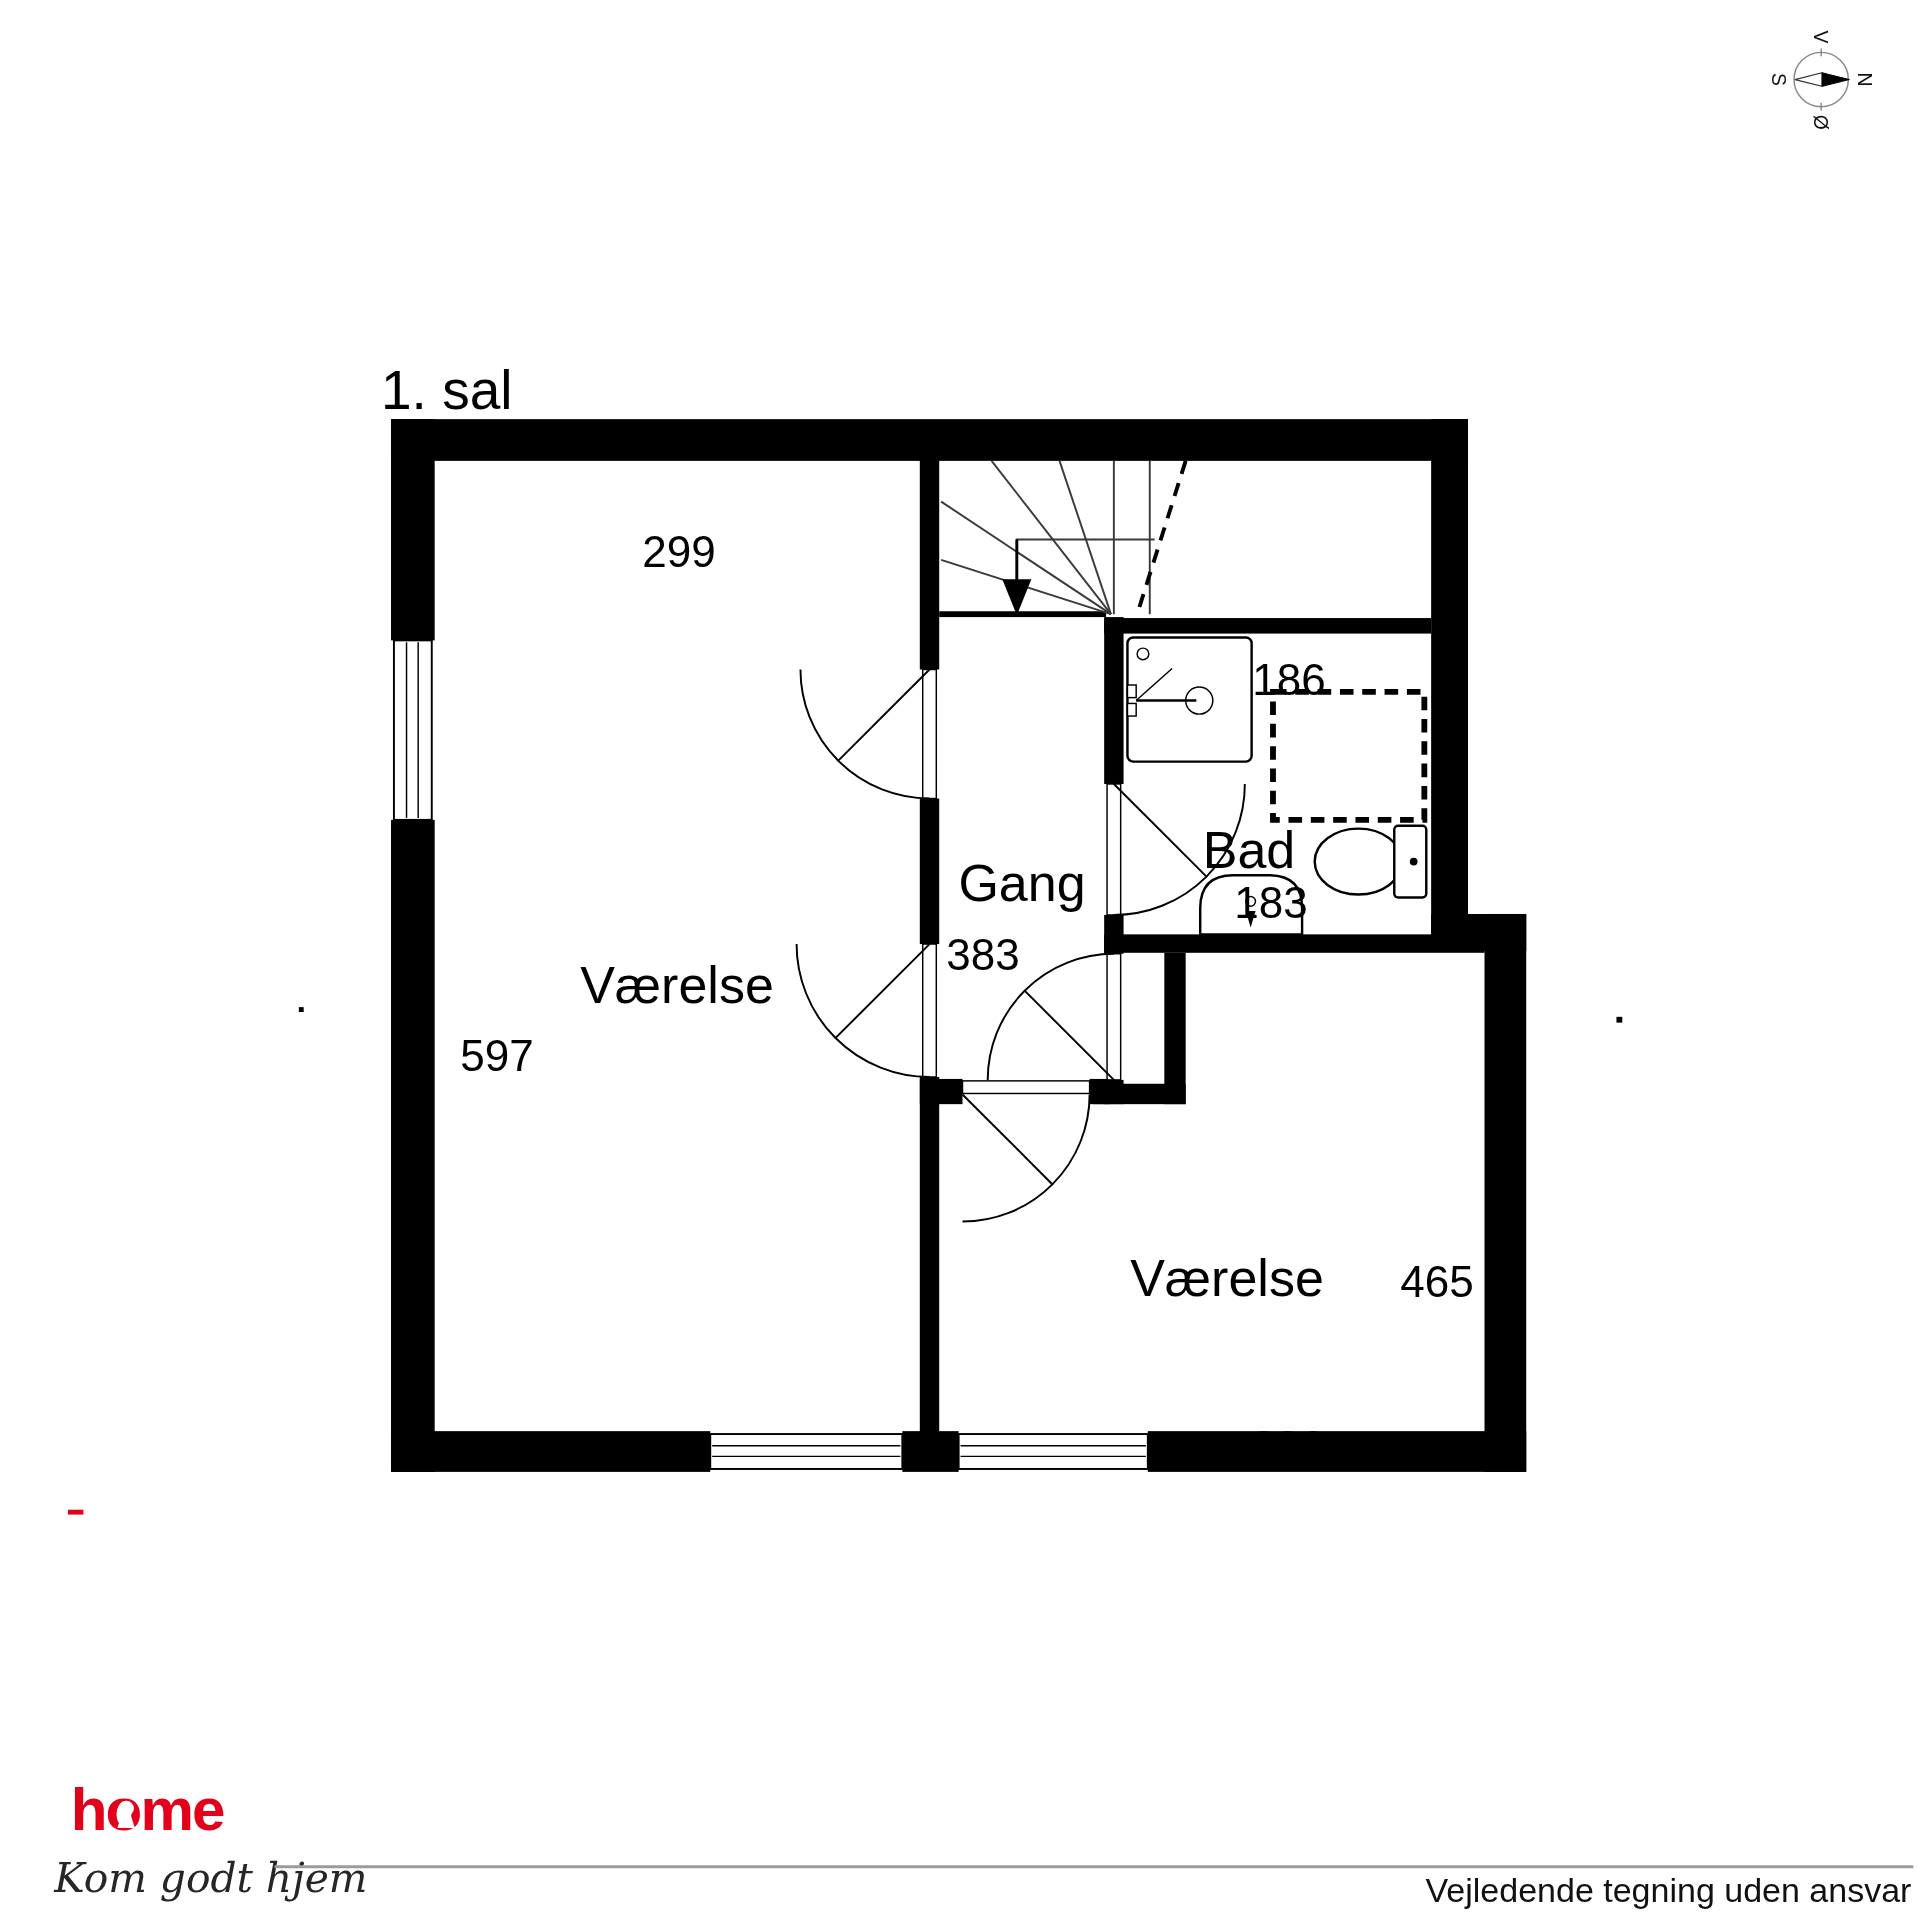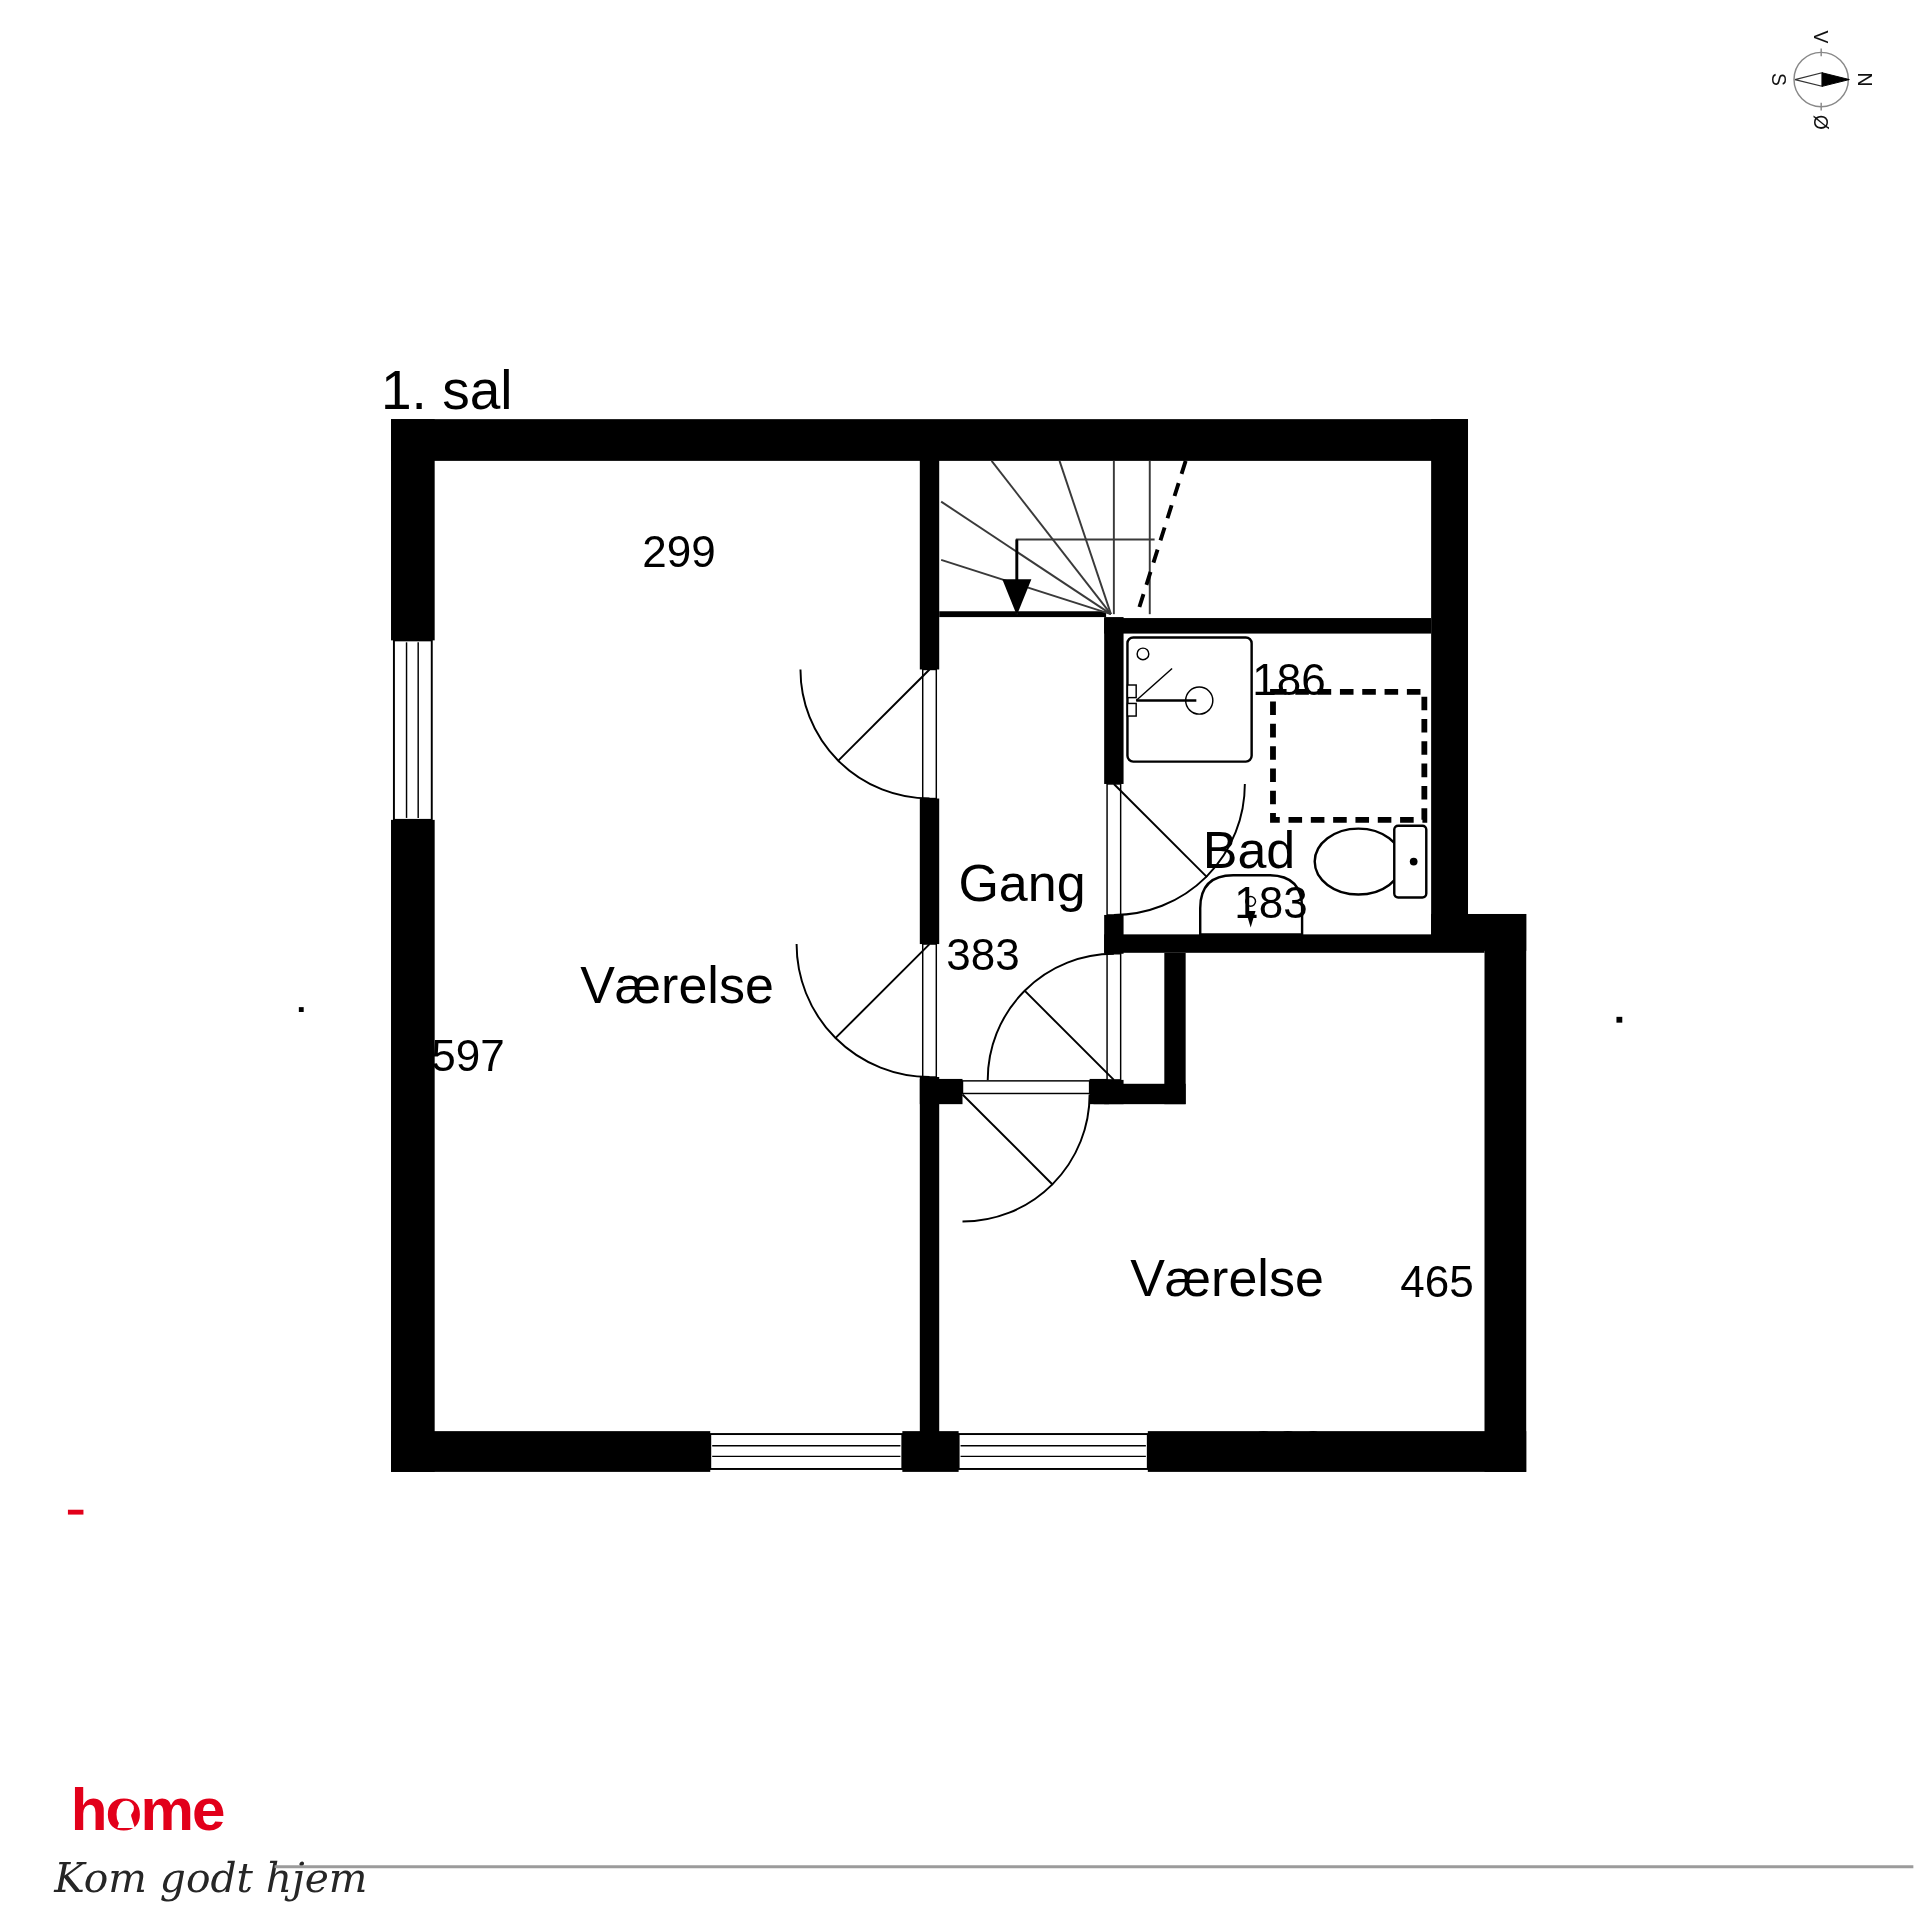--- a/index.html
+++ b/index.html
@@ -195,27 +195,28 @@
         <circle cx="130" cy="1864" r="8"></circle>
         <polygon points="126,1868 134,1868 139,1884 121,1884"></polygon>
       </g>
       <text x="56" y="1950" font-size="42" font-style="italic" fill="#262626" font-family="DejaVu Serif, serif">Kom godt hjem</text>
     </g>
     <line x1="283" y1="1924" x2="1972" y2="1924" stroke="#9b9b9b" stroke-width="3"></line>
   </svg>
 
   <div class="lbl dim-lbl" style="left:679px;top:504px;">299</div>
   <div class="lbl room-lbl" style="left:677px;top:937px;">Værelse</div>
-  <div class="lbl dim-lbl" style="left:468px;top:1008px;">597</div>
+  <div class="lbl dim-lbl" style="left:497px;top:1008px;">597</div>
 
   <div class="lbl room-lbl" style="left:1022px;top:835px;">Gang</div>
   <div class="lbl dim-lbl" style="left:983px;top:907px;text-align:center;">383</div>
 
   <div class="lbl room-lbl" style="left:1249px;top:802px;">Bad</div>
   <div class="lbl dim-lbl" style="left:1289px;top:632px;">186</div>
   <div class="lbl dim-lbl" style="left:1271px;top:855px;">183</div>
 
   <div class="lbl room-lbl" style="left:1227px;top:1230px;">Værelse</div>
   <div class="lbl dim-lbl" style="left:1437px;top:1234px;">465</div>
   <div class="lbl dim-lbl" style="left:1288px;top:1399px;">336</div>
 
+  <div class="disclaimer">Vejledende tegning uden ansvar</div>
 </div>
 
 
 </body></html>

